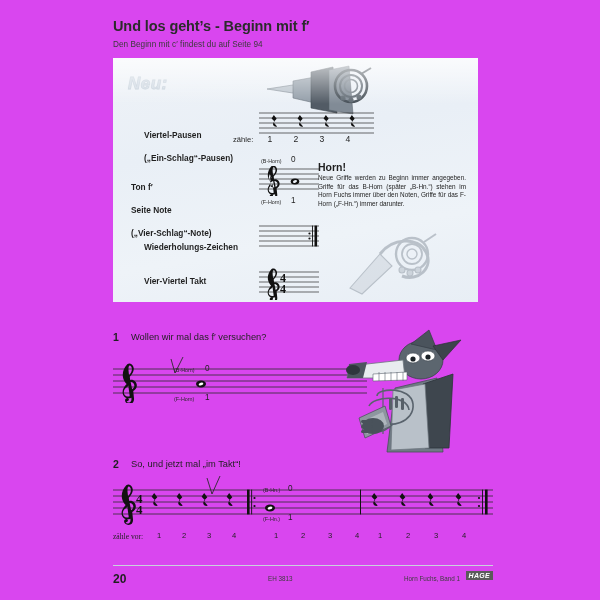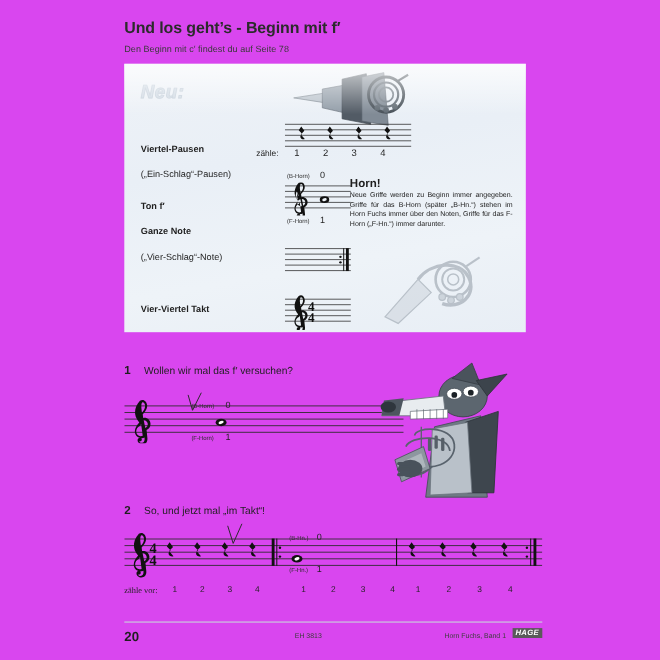--- a/index.html
+++ b/index.html
@@ -88,23 +88,24 @@
     opacity: 0.45;
   }
 
   .row-label {
     position: absolute;
     font-size: 8.3px;
     font-weight: bold;
     color: #1f1f1f;
     line-height: 11.5px;
     white-space: pre-line;
+    margin-left: 16px;
   }
   .row-sub {
-    font-weight: normal;
+    font-weight: bold;
   }
 
   .zaehle-lbl {
     position: absolute;
     font-size: 7.6px;
     color: #1f1f1f;
   }
   .count-num {
     position: absolute;
     font-size: 8.6px;
@@ -210,21 +211,21 @@
     padding: 1px 3px;
     letter-spacing: 0.3px;
   }
 </style>
 </head>
 <body>
 
 <div class="page">
 
   <div class="title">Und los geht’s - Beginn mit f′</div>
-  <div class="subtitle">Den Beginn mit c′ findest du auf Seite 78</div>
+  <div class="subtitle">Den Beginn mit c′ findest du auf Seite 94</div>
 
   <div class="infobox">
 
     <div class="neu">Neu:</div>
 
     <svg class="horn-top" viewBox="0 0 110 52">
       <g>
         <path d="M4 25 L36 20 L36 30 Z" fill="#b9c2cb" stroke="#6d7781" stroke-width="0.6"></path>
         <path d="M30 17 L52 13 L52 39 L30 34 Z" fill="#8e99a4" stroke="#5b656f" stroke-width="0.6"></path>
         <path d="M48 8 L70 3 L74 49 L48 44 Z" fill="#4a545e" stroke="#343c44" stroke-width="0.6"></path>
@@ -281,23 +282,23 @@
           <path d="M3 0 L6 4 L2.6 7.6 L6.4 12 C5 12.6 3.2 12.2 2.4 10.8 C1.6 9.4 2.6 7.8 4 7.2 L0.6 3.6 Z"></path>
         </g>
       </g>
     </svg>
 
     <div class="count-num" style="left:150px; top:76px;">1</div>
     <div class="count-num" style="left:176px; top:76px;">2</div>
     <div class="count-num" style="left:202px; top:76px;">3</div>
     <div class="count-num" style="left:228px; top:76px;">4</div>
 
-    <div class="row-label" style="left:15px; top:112px;">
+    <div class="row-label" style="left:2px; top:112px;">
       <span>Ton f′</span><br>
-      <span>Ganze Note</span><br>
+      <span>Seite Note</span><br>
       <span class="row-sub">(„Vier-Schlag“-Note)</span>
     </div>
 
     <div class="fing-lbl" style="left:148px; top:100px;">(B-Horn)</div>
     <div class="fing-num" style="left:178px; top:97px;">0</div>
 
     <svg class="staffwrap" style="left:146px; top:108px;" width="60" height="30" viewBox="0 0 60 30">
       <g stroke="#2b2b2b" stroke-width="0.7">
         <line x1="0" y1="3" x2="60" y2="3"></line>
         <line x1="0" y1="8" x2="60" y2="8"></line>
@@ -312,20 +313,23 @@
 
       <g>
         <ellipse cx="36" cy="15.5" rx="4.3" ry="3" fill="#111"></ellipse>
         <ellipse cx="36" cy="15.5" rx="2.1" ry="1.25" fill="#eef3f8" transform="rotate(-18 36 15.5)"></ellipse>
       </g>
     </svg>
 
     <div class="fing-lbl" style="left:148px; top:141px;">(F-Horn)</div>
     <div class="fing-num" style="left:178px; top:138px;">1</div>
 
+    <div class="row-label" style="left:15px; top:172px;">
+      <span>Wiederholungs-Zeichen</span>
+    </div>
 
     <svg class="staffwrap" style="left:146px; top:165px;" width="60" height="28" viewBox="0 0 60 28">
       <g stroke="#2b2b2b" stroke-width="0.7">
         <line x1="0" y1="3" x2="60" y2="3"></line>
         <line x1="0" y1="8" x2="60" y2="8"></line>
         <line x1="0" y1="13" x2="60" y2="13"></line>
         <line x1="0" y1="18" x2="60" y2="18"></line>
         <line x1="0" y1="23" x2="60" y2="23"></line>
       </g>
       <rect x="55.5" y="2.6" width="2.6" height="20.8" fill="#111"></rect>

